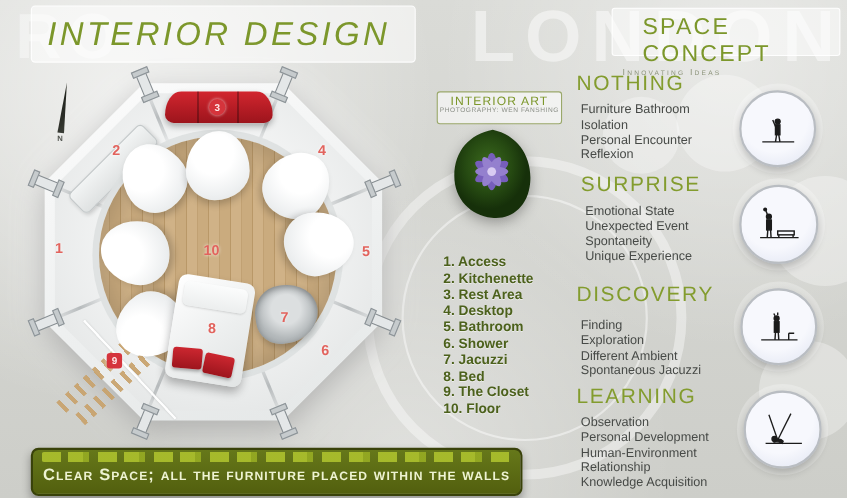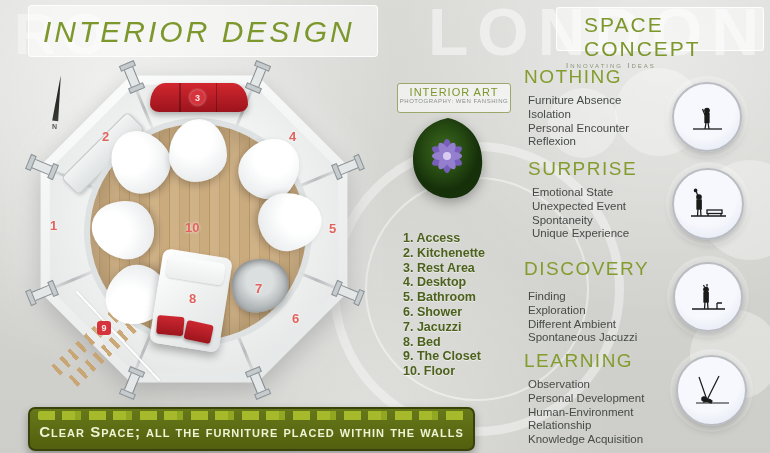--- a/index.html
+++ b/index.html
@@ -237,21 +237,21 @@
   </div>
 
   <div class="concept-box">
     <h2>SPACE CONCEPT</h2>
     <p class="subtitle">Innovating Ideas</p>
   </div>
 
   <div class="section" style="left:524px;top:66px;">
     <h3>NOTHING</h3>
     <ul>
-      <li>Furniture Absence</li>
+      <li>Furniture Bathroom</li>
       <li>Isolation</li>
       <li>Personal Encounter</li>
       <li>Reflexion</li>
     </ul>
   </div>
 
   <div class="section" style="left:528px;top:158px;">
     <h3>SURPRISE</h3>
     <ul>
       <li>Emotional State</li>

